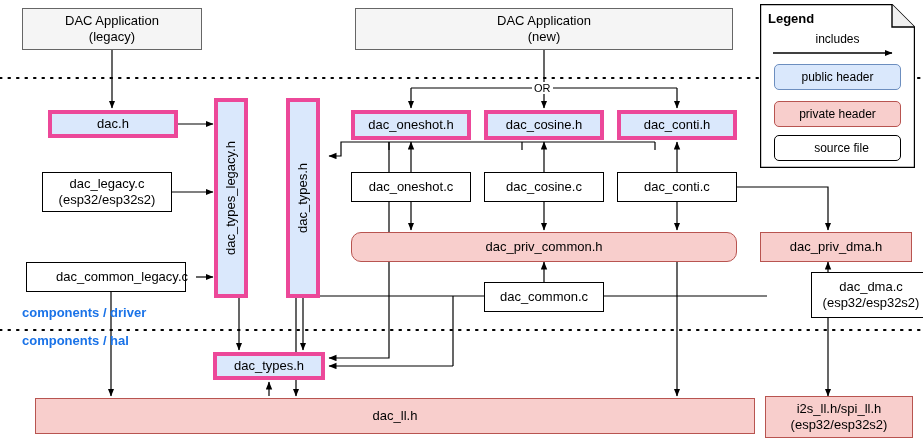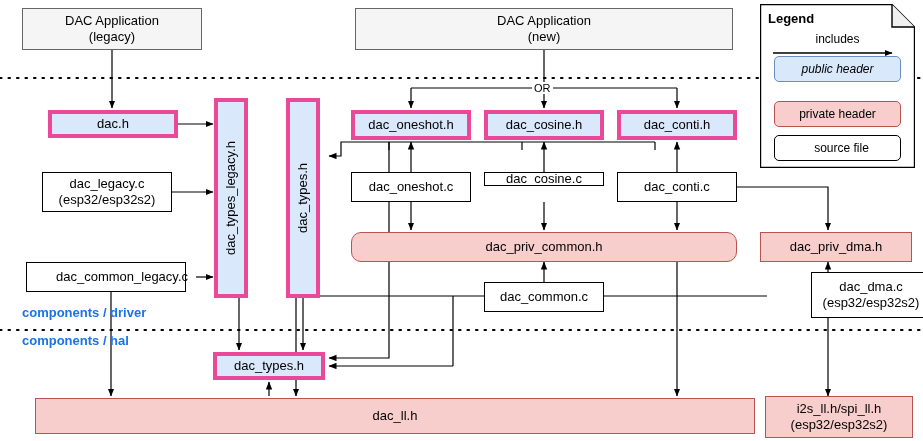--- a/index.html
+++ b/index.html
@@ -169,21 +169,21 @@
   <div class="node blue vert" style="left:286px;top:98px;width:34px;height:200px;">dac_types.h</div>
 
   <div class="node blue" style="left:351px;top:110px;width:120px;height:30px;">dac_oneshot.h</div>
 
   <div class="node blue" style="left:484px;top:110px;width:120px;height:30px;">dac_cosine.h</div>
 
   <div class="node blue" style="left:617px;top:110px;width:120px;height:30px;">dac_conti.h</div>
 
   <div class="node" style="left:351px;top:172px;width:120px;height:30px;">dac_oneshot.c</div>
 
-  <div class="node" style="left:484px;top:172px;width:120px;height:14px;">dac_cosine.c</div>
+  <div class="node" style="left:484px;top:172px;width:120px;height:30px;">dac_cosine.c</div>
 
   <div class="node" style="left:617px;top:172px;width:120px;height:30px;">dac_conti.c</div>
 
   <div class="node red" style="left:351px;top:232px;width:386px;height:30px;border-radius:10px;">dac_priv_common.h</div>
 
   <div class="node" style="left:484px;top:282px;width:120px;height:30px;">dac_common.c</div>
 
   <div class="node red" style="left:760px;top:232px;width:152px;height:30px;">dac_priv_dma.h</div>
 
   <div class="node" style="left:767px;top:272px;width:120px;height:46px;margin-left:44px;">dac_dma.c
@@ -214,20 +214,20 @@
 
     <svg style="position:absolute;left:12px;top:44px;width:130px;height:12px;" viewBox="0 0 130 12">
       <defs>
         <marker id="larrow" markerWidth="9" markerHeight="9" refX="7.5" refY="3.2" orient="auto" markerUnits="userSpaceOnUse">
           <path d="M0,0 L8,3.2 L0,6.4 z" fill="#000000"></path>
         </marker>
       </defs>
       <path d="M1,5 L120,5" stroke="#000000" stroke-width="1.4" fill="none" marker-end="url(#larrow)"></path>
     </svg>
 
-    <div class="legend-item blue" style="top:52px;font-style:italic;">public header</div>
+    <div class="legend-item blue" style="top:60px;">public header</div>
 
     <div class="legend-item red" style="top:97px;">private header</div>
 
     <div class="legend-item plain" style="top:131px;">source file</div>
   </div>
 
 </div>
 
 </body></html>

